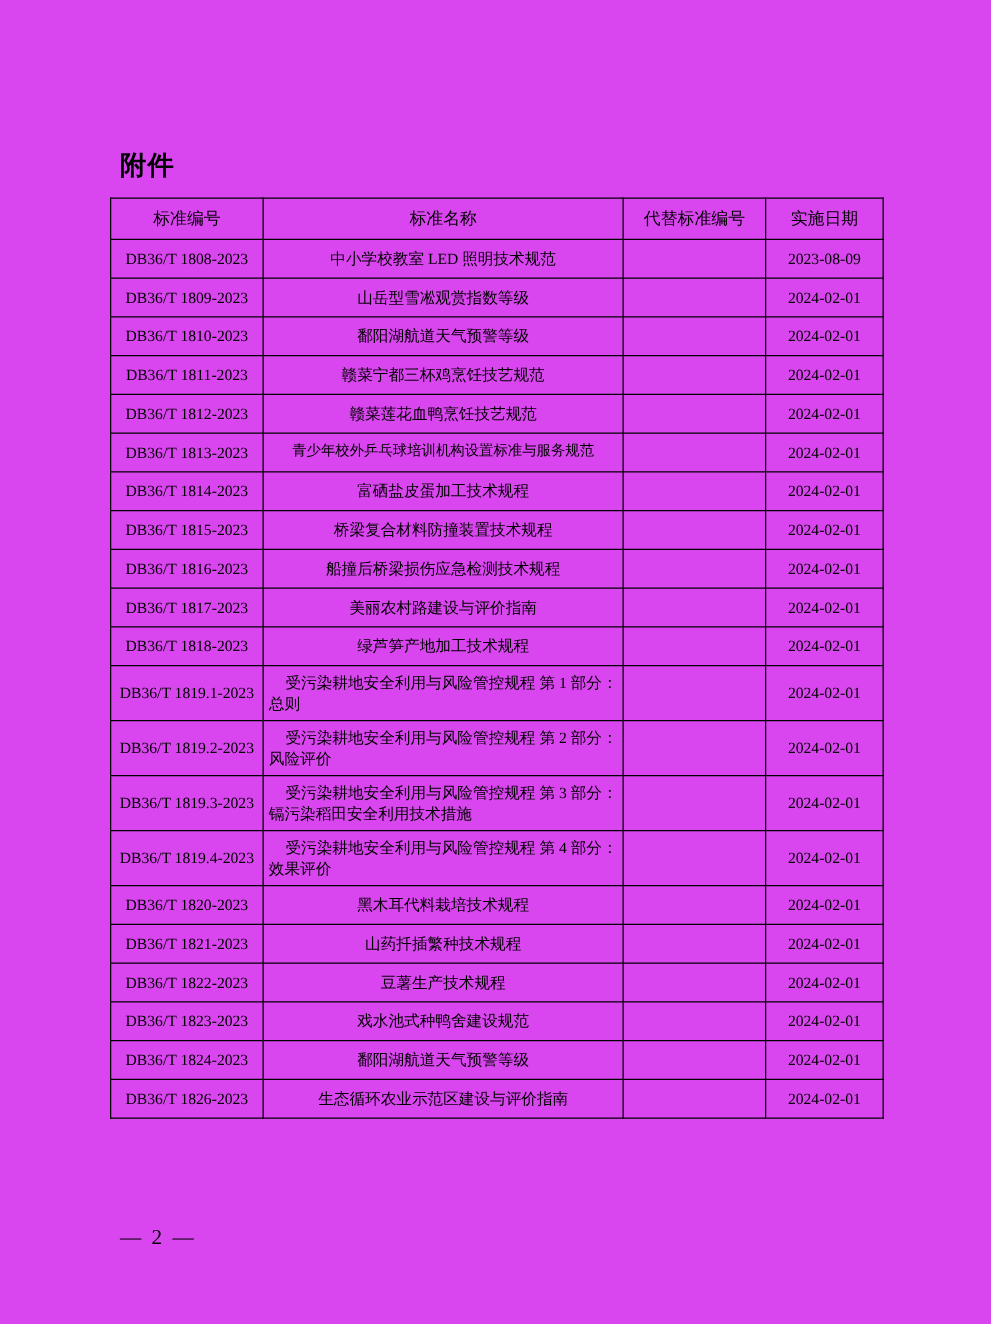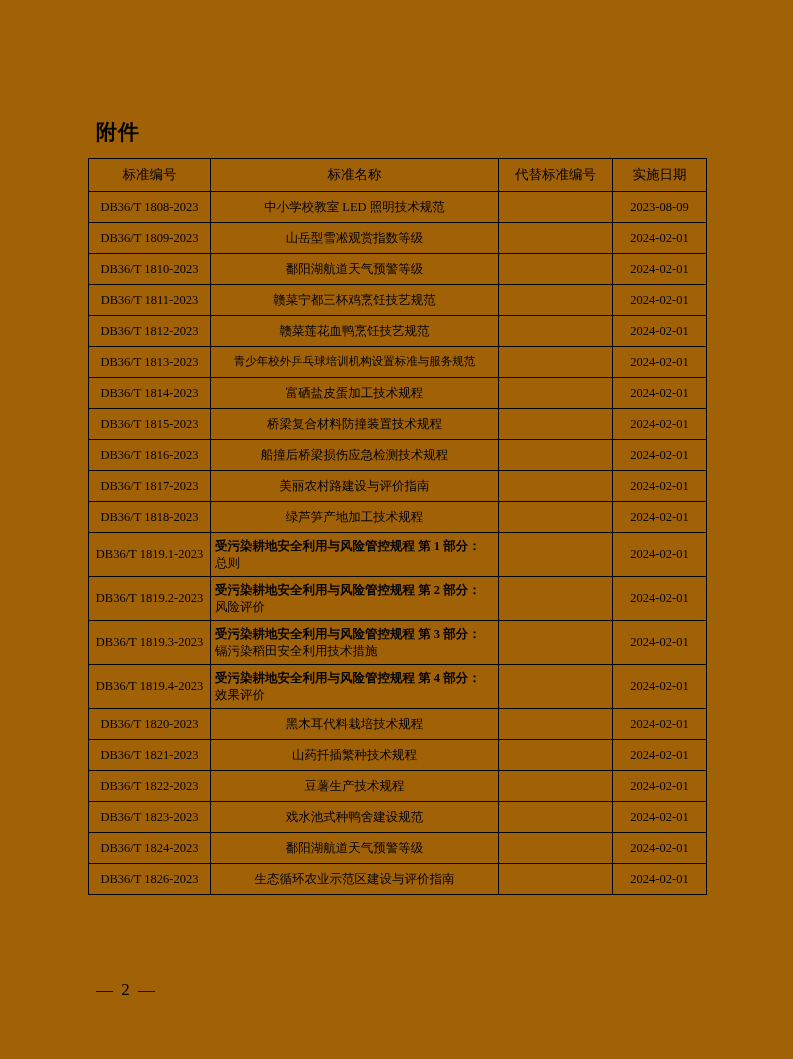--- a/index.html
+++ b/index.html
@@ -13,21 +13,21 @@
     font-family: "Liberation Serif", "DejaVu Serif", serif;
     color: #000000;
     position: relative;
     overflow: hidden;
   }
   .page {
     position: absolute;
     left: 0; top: 0;
     width: 793px;
     height: 1059px;
-    background: #a16207;
+    background: #d946ef;
   }
   .attachment-title {
     position: absolute;
     left: 96px;
     top: 118px;
     font-size: 21px;
     font-weight: bold;
     letter-spacing: 1px;
     font-family: "Liberation Serif", "DejaVu Serif", serif;
   }
@@ -64,21 +64,21 @@
   td.name-cell {
     text-align: center;
     font-size: 12.5px;
   }
   td.name-cell.two-line {
     line-height: 1.3;
     padding: 2px 4px;
     height: 44px;
     text-align: left;
   }
-  td.name-cell.two-line .l1 { display: block; text-align: left; font-weight: bold; }
+  td.name-cell.two-line .l1 { display: block; text-align: right; }
   td.name-cell.two-line .l2 { display: block; text-align: left; }
   td.name-cell.wide-text {
     font-size: 11.5px;
   }
   .page-number {
     position: absolute;
     left: 96px;
     top: 980px;
     font-size: 17px;
     letter-spacing: 2px;

